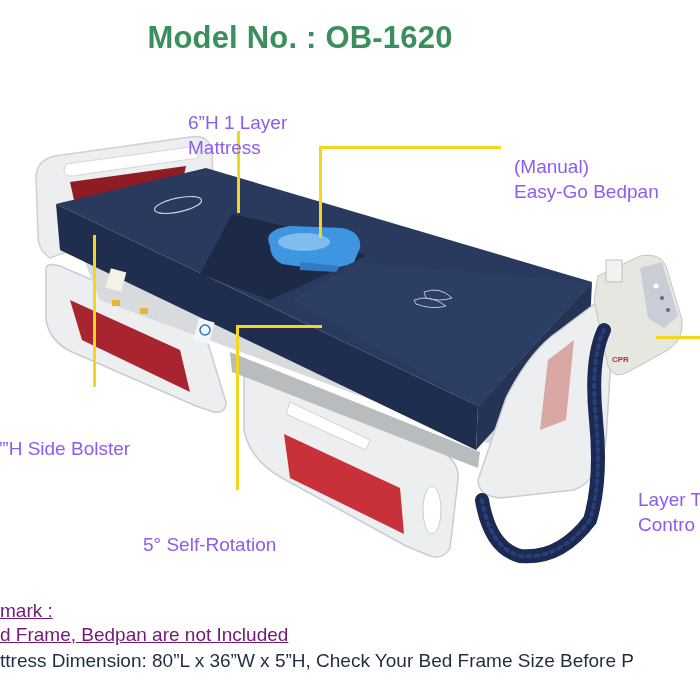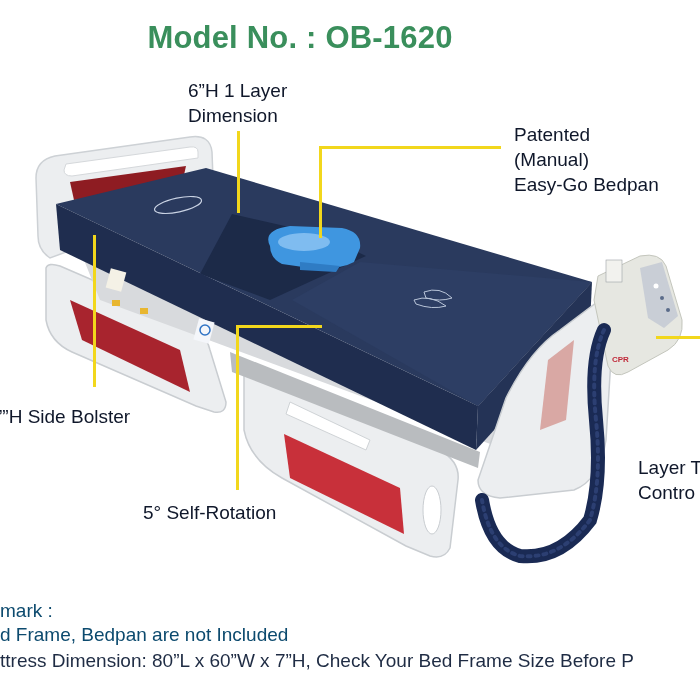--- a/index.html
+++ b/index.html
@@ -7,24 +7,24 @@
       width: 700px; height: 700px; overflow: hidden; position: relative;
       background: #ffffff;
       font-family: "Liberation Sans", sans-serif;
     }
     .abs { position: absolute; }
     .title {
       left: 0; top: 20px; width: 600px; text-align: center;
       font-weight: bold; font-size: 31px; color: #3a8f5c; letter-spacing: 0.2px;
     }
     .callout {
-      color: #0f172a; font-size: 19px; line-height: 25px; white-space: nowrap;
+      color: #8b5cf6; font-size: 19px; line-height: 25px; white-space: nowrap; margin-top: 32px;
     }
     .remark { font-size: 19px; line-height: 25px; white-space: nowrap; }
-    .remark.red { color: #0c4a6e; }
+    .remark.red { color: #701a75; text-decoration: underline; }
     .remark.navy { color: #1f2c44; }
     svg.illus { position: absolute; left: 0; top: 0; }
     .leader { position: absolute; background: #f2d71c; }
   </style>
 </head>
 <body>
 
 <div class="abs title">Model No. : OB-1620</div>
 
 <svg class="illus" width="700" height="700" viewBox="0 0 700 700">
@@ -111,33 +111,32 @@
 
 <div class="leader" style="left:93px; top:235px; width:3px; height:152px;"></div>
 
 <div class="leader" style="left:236px; top:325px; width:86px; height:3px;"></div>
 <div class="leader" style="left:236px; top:325px; width:3px; height:165px;"></div>
 
 <div class="leader" style="left:656px; top:336px; width:44px; height:3px;"></div>
 
 <div class="abs callout" style="left:188px; top:78px;">
   <div>6”H 1 Layer</div>
-  <div>Dimension</div>
+  <div>Mattress</div>
 </div>
 
 <div class="abs callout" style="left:514px; top:122px;">
-  <div>Patented</div>
   <div>(Manual)</div>
   <div>Easy-Go Bedpan</div>
 </div>
 
 <div class="abs callout" style="left:-4px; top:404px;">””H Side Bolster</div>
 
 <div class="abs callout" style="left:143px; top:500px;">5° Self-Rotation</div>
 
 <div class="abs callout" style="left:638px; top:455px;">
   <div>Layer T</div>
   <div>Contro</div>
 </div>
 
 <div class="abs remark red" style="left:0px; top:598px;">mark :</div>
 <div class="abs remark red" style="left:0px; top:622px;">d Frame, Bedpan are not Included</div>
-<div class="abs remark navy" style="left:0px; top:648px;">ttress Dimension: 80”L x 60”W x 7”H, Check Your Bed Frame Size Before P</div>
+<div class="abs remark navy" style="left:0px; top:648px;">ttress Dimension: 80”L x 36”W x 5”H, Check Your Bed Frame Size Before P</div>
 
 </body></html>

